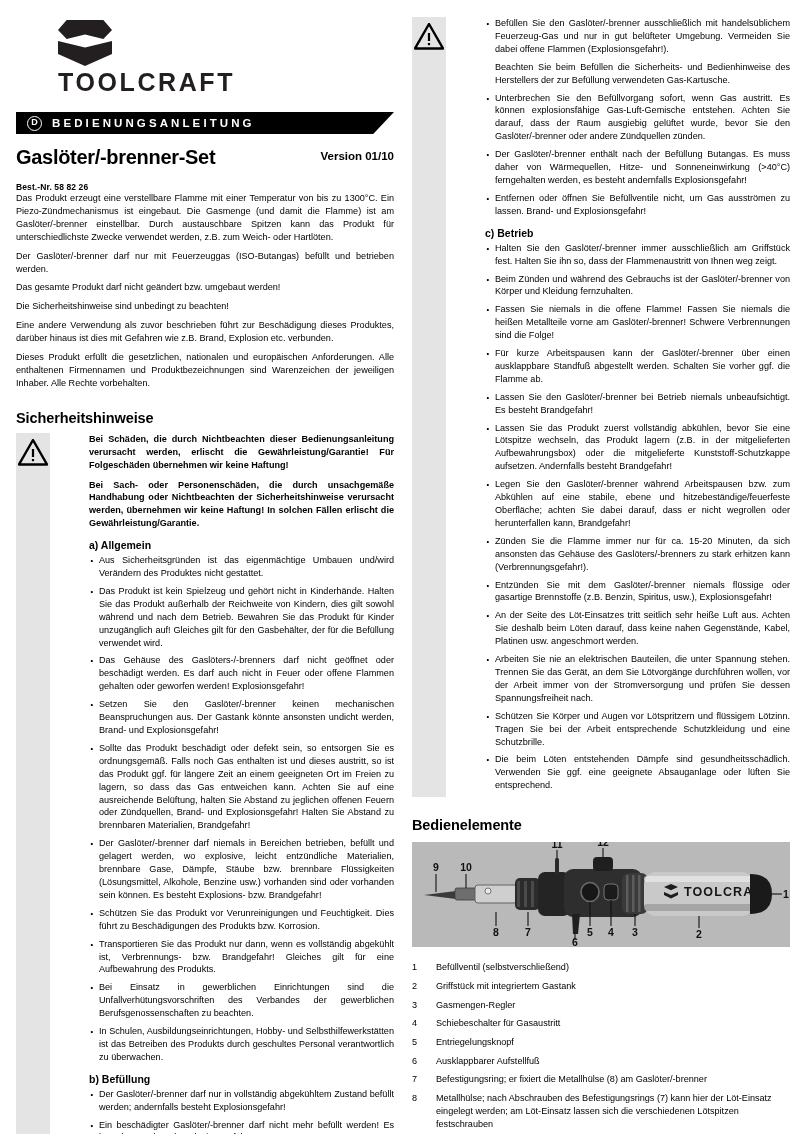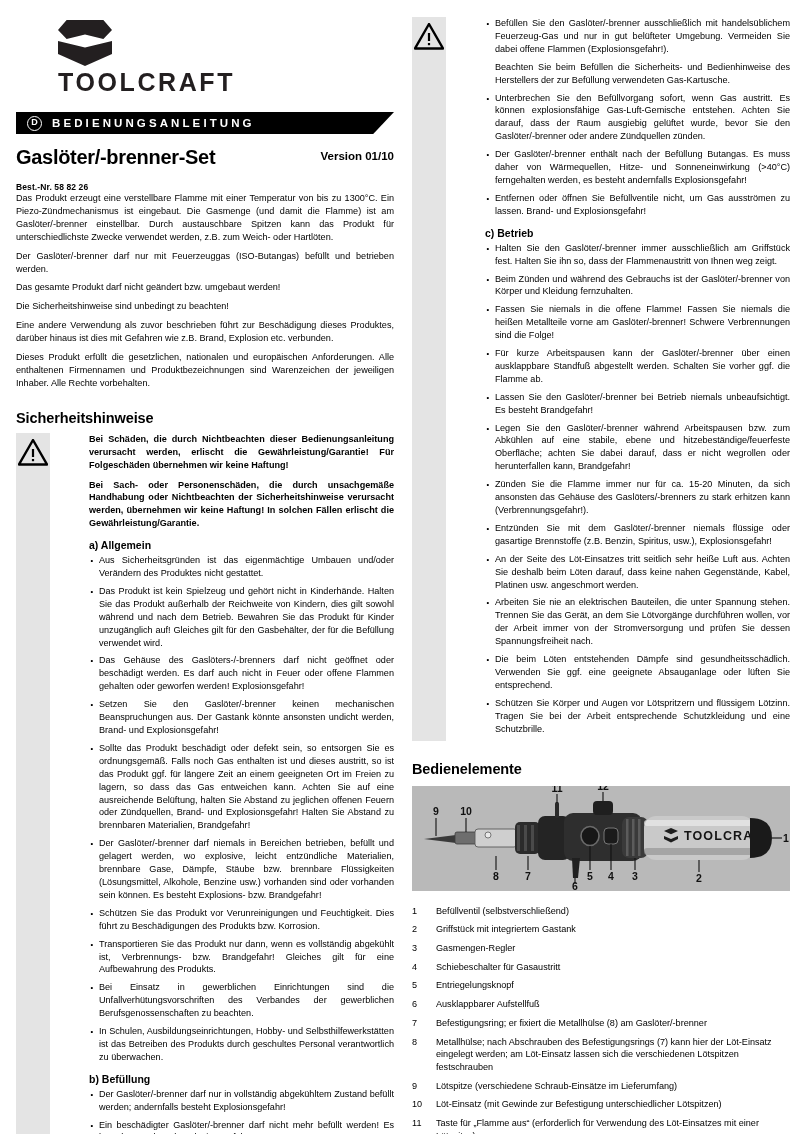--- a/index.html
+++ b/index.html
@@ -279,21 +279,21 @@
           <rect x="13.9" y="10" width="2.2" height="8" fill="#000"></rect>
           <rect x="13.9" y="20" width="2.2" height="2.2" fill="#000"></rect>
         </svg>
       </div>
       <div class="warn-body">
         <p class="warn-text">Bei Schäden, die durch Nichtbeachten dieser Bedienungsanleitung verursacht werden, erlischt die Gewährleistung/Garantie! Für Folgeschäden übernehmen wir keine Haftung!</p>
         <p class="warn-text">Bei Sach- oder Personenschäden, die durch unsachgemäße Handhabung oder Nichtbeachten der Sicherheitshinweise verursacht werden, übernehmen wir keine Haftung! In solchen Fällen erlischt die Gewährleistung/Garantie.</p>
 
         <h3 class="sub">a) Allgemein</h3>
         <ul class="bullets">
-          <li>Aus Sicherheitsgründen ist das eigenmächtige Umbauen und/oder Verändern des Produktes nicht gestattet.</li>
+          <li>Aus Sicherheitsgründen ist das eigenmächtige Umbauen und/wird Verändern des Produktes nicht gestattet.</li>
           <li>Das Produkt ist kein Spielzeug und gehört nicht in Kinderhände. Halten Sie das Produkt außerhalb der Reichweite von Kindern, dies gilt sowohl während und nach dem Betrieb. Bewahren Sie das Produkt für Kinder unzugänglich auf! Gleiches gilt für den Gasbehälter, der für die Befüllung verwendet wird.</li>
           <li>Das Gehäuse des Gaslöters-/-brenners darf nicht geöffnet oder beschädigt werden. Es darf auch nicht in Feuer oder offene Flammen gehalten oder geworfen werden! Explosionsgefahr!</li>
           <li>Setzen Sie den Gaslöter/-brenner keinen mechanischen Beanspruchungen aus. Der Gastank könnte ansonsten undicht werden, Brand- und Explosionsgefahr!</li>
           <li>Sollte das Produkt beschädigt oder defekt sein, so entsorgen Sie es ordnungsgemäß. Falls noch Gas enthalten ist und dieses austritt, so ist das Produkt ggf. für längere Zeit an einem geeigneten Ort im Freien zu lagern, so dass das Gas entweichen kann. Achten Sie auf eine ausreichende Belüftung, halten Sie Abstand zu jeglichen offenen Feuern oder Zündquellen, Brand- und Explosionsgefahr! Halten Sie Abstand zu brennbaren Materialien, Brandgefahr!</li>
           <li>Der Gaslöter/-brenner darf niemals in Bereichen betrieben, befüllt und gelagert werden, wo explosive, leicht entzündliche Materialien, brennbare Gase, Dämpfe, Stäube bzw. brennbare Flüssigkeiten (Lösungsmittel, Alkohole, Benzine usw.) vorhanden sind oder vorhanden sein können. Es besteht Explosions- bzw. Brandgefahr!</li>
           <li>Schützen Sie das Produkt vor Verunreinigungen und Feuchtigkeit. Dies führt zu Beschädigungen des Produkts bzw. Korrosion.</li>
           <li>Transportieren Sie das Produkt nur dann, wenn es vollständig abgekühlt ist, Verbrennungs- bzw. Brandgefahr! Gleiches gilt für eine Aufbewahrung des Produkts.</li>
           <li>Bei Einsatz in gewerblichen Einrichtungen sind die Unfallverhütungsvorschriften des Verbandes der gewerblichen Berufsgenossenschaften zu beachten.</li>
           <li>In Schulen, Ausbildungseinrichtungen, Hobby- und Selbsthilfewerkstätten ist das Betreiben des Produkts durch geschultes Personal verantwortlich zu überwachen.</li>
         </ul>
@@ -326,27 +326,28 @@
           <li>Entfernen oder öffnen Sie Befüllventile nicht, um Gas ausströmen zu lassen. Brand- und Explosionsgefahr!</li>
         </ul>
 
         <h3 class="sub">c) Betrieb</h3>
         <ul class="bullets">
           <li>Halten Sie den Gaslöter/-brenner immer ausschließlich am Griffstück fest. Halten Sie ihn so, dass der Flammenaustritt von Ihnen weg zeigt.</li>
           <li>Beim Zünden und während des Gebrauchs ist der Gaslöter/-brenner von Körper und Kleidung fernzuhalten.</li>
           <li>Fassen Sie niemals in die offene Flamme! Fassen Sie niemals die heißen Metallteile vorne am Gaslöter/-brenner! Schwere Verbrennungen sind die Folge!</li>
           <li>Für kurze Arbeitspausen kann der Gaslöter/-brenner über einen ausklappbare Standfuß abgestellt werden. Schalten Sie vorher ggf. die Flamme ab.</li>
           <li>Lassen Sie den Gaslöter/-brenner bei Betrieb niemals unbeaufsichtigt. Es besteht Brandgefahr!</li>
+          <li>Lassen Sie das Produkt zuerst vollständig abkühlen, bevor Sie eine Lötspitze wechseln, das Produkt lagern (z.B. in der mitgelieferten Aufbewahrungsbox) oder die mitgelieferte Kunststoff-Schutzkappe aufsetzen. Andernfalls besteht Brandgefahr!</li>
           <li>Legen Sie den Gaslöter/-brenner während Arbeitspausen bzw. zum Abkühlen auf eine stabile, ebene und hitzebeständige/feuerfeste Oberfläche; achten Sie dabei darauf, dass er nicht wegrollen oder herunterfallen kann, Brandgefahr!</li>
           <li>Zünden Sie die Flamme immer nur für ca. 15-20 Minuten, da sich ansonsten das Gehäuse des Gaslöters/-brenners zu stark erhitzen kann (Verbrennungsgefahr!).</li>
           <li>Entzünden Sie mit dem Gaslöter/-brenner niemals flüssige oder gasartige Brennstoffe (z.B. Benzin, Spiritus, usw.), Explosionsgefahr!</li>
           <li>An der Seite des Löt-Einsatzes tritt seitlich sehr heiße Luft aus. Achten Sie deshalb beim Löten darauf, dass keine nahen Gegenstände, Kabel, Platinen usw. angeschmort werden.</li>
           <li>Arbeiten Sie nie an elektrischen Bauteilen, die unter Spannung stehen. Trennen Sie das Gerät, an dem Sie Lötvorgänge durchführen wollen, vor der Arbeit immer von der Stromversorgung und prüfen Sie dessen Spannungsfreiheit nach.</li>
+          <li>Schützen Sie Körper und Augen vor Lötspritzern und flüssigem Lötzinn. Tragen Sie bei der Arbeit entsprechende Schutzkleidung und eine Schutzbrille.</li>
           <li>Die beim Löten entstehenden Dämpfe sind gesundheitsschädlich. Verwenden Sie ggf. eine geeignete Absauganlage oder lüften Sie entsprechend.</li>
-          <li>Schützen Sie Körper und Augen vor Lötspritzern und flüssigem Lötzinn. Tragen Sie bei der Arbeit entsprechende Schutzkleidung und eine Schutzbrille.</li>
         </ul>
       </div>
     </div>
 
     <h2 class="section tight">Bedienelemente</h2>
 
     <div class="photo-wrap">
       <svg class="photo-svg" viewBox="0 0 378 105">
         <rect x="0" y="0" width="378" height="105" fill="#b9b9b9"></rect>
 

